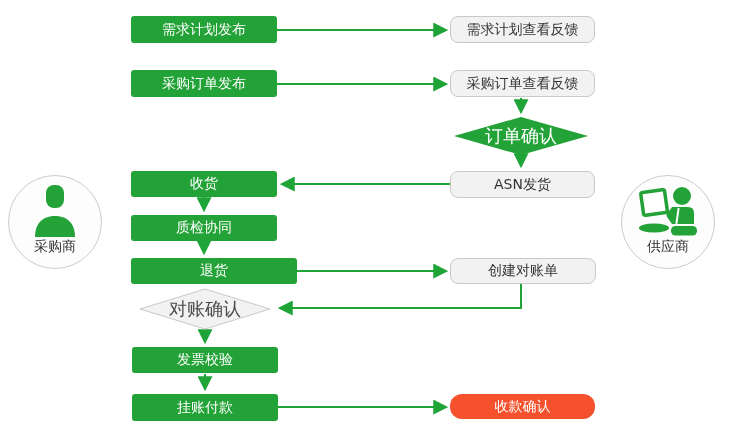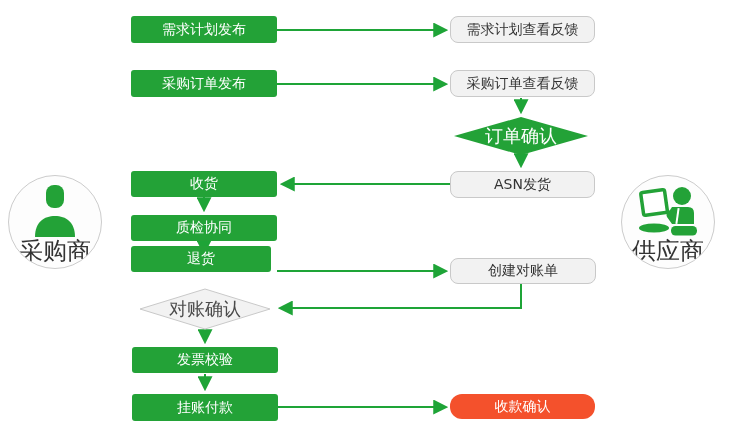--- a/index.html
+++ b/index.html
@@ -23,21 +23,21 @@
   .diamond{position:absolute;display:flex;align-items:center;justify-content:center;font-size:18px;}
   .diamond svg{position:absolute;left:0;top:0;width:100%;height:100%;}
   .diamond .lbl{position:relative;z-index:1;white-space:nowrap;}
   .diamond.green .lbl{color:#fff;}
   .diamond.gray .lbl{color:#4a4a4a;}
   .actor{
     position:absolute;width:94px;height:94px;border-radius:50%;
     background:var(--circle-fill);border:1px solid #ccc;box-sizing:border-box;
     display:flex;flex-direction:column;align-items:center;overflow:hidden;
   }
-  .actor .lbl{font-size:24px;color:var(--text-dark);line-height:1;margin-top:2px;white-space:nowrap;}
+  .actor .lbl{font-size:14px;color:var(--text-dark);line-height:1;margin-top:2px;white-space:nowrap;}
   .actor .icon{display:block;}
 </style>
 </head>
 <body>
 
 <div class="canvas">
 
   <svg class="arrows" width="731" height="436" viewBox="0 0 731 436">
     <defs>
       <marker id="ah" viewBox="0 0 10 10" refX="8.5" refY="5" markerWidth="7.5" markerHeight="7.5" orient="auto-start-reverse">
@@ -85,21 +85,21 @@
   </div>
   <div class="box green" style="left:131px;top:70px;width:146px;height:27px;">
     <span>采购订单发布</span>
   </div>
   <div class="box green" style="left:131px;top:171px;width:146px;height:26px;">
     <span>收货</span>
   </div>
   <div class="box green" style="left:131px;top:215px;width:146px;height:26px;">
     <span>质检协同</span>
   </div>
-  <div class="box green" style="left:131px;top:246px;width:140px;height:26px;">
+  <div class="box green" style="left:131px;top:258px;width:166px;height:26px;">
     <span>退货</span>
   </div>
   <div class="box green" style="left:132px;top:347px;width:146px;height:26px;">
     <span>发票校验</span>
   </div>
   <div class="box green" style="left:132px;top:394px;width:146px;height:27px;">
     <span>挂账付款</span>
   </div>
 
   <div class="box gray" style="left:450px;top:16px;width:145px;height:27px;">

